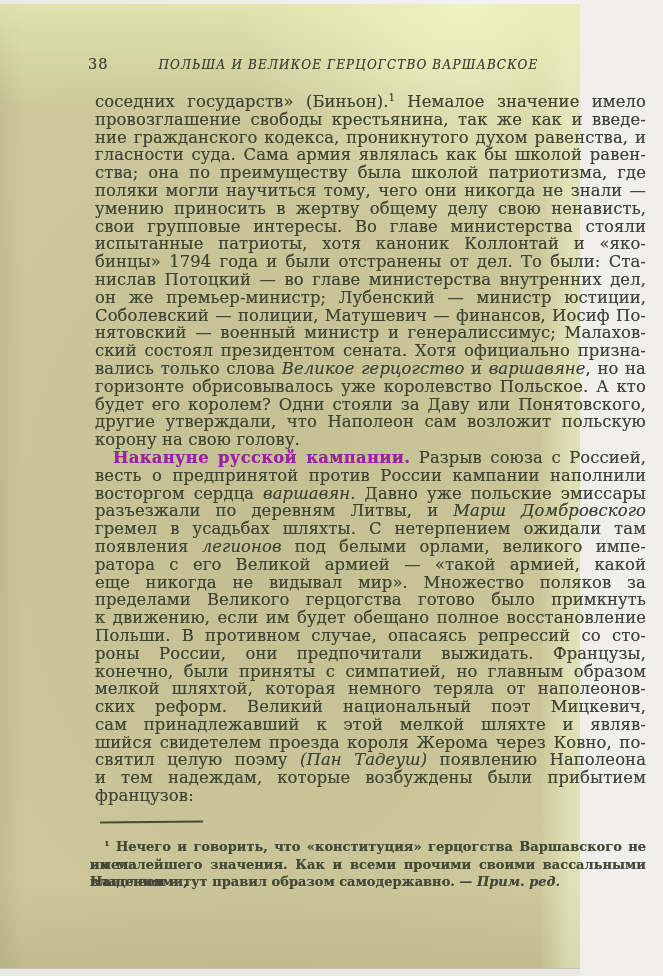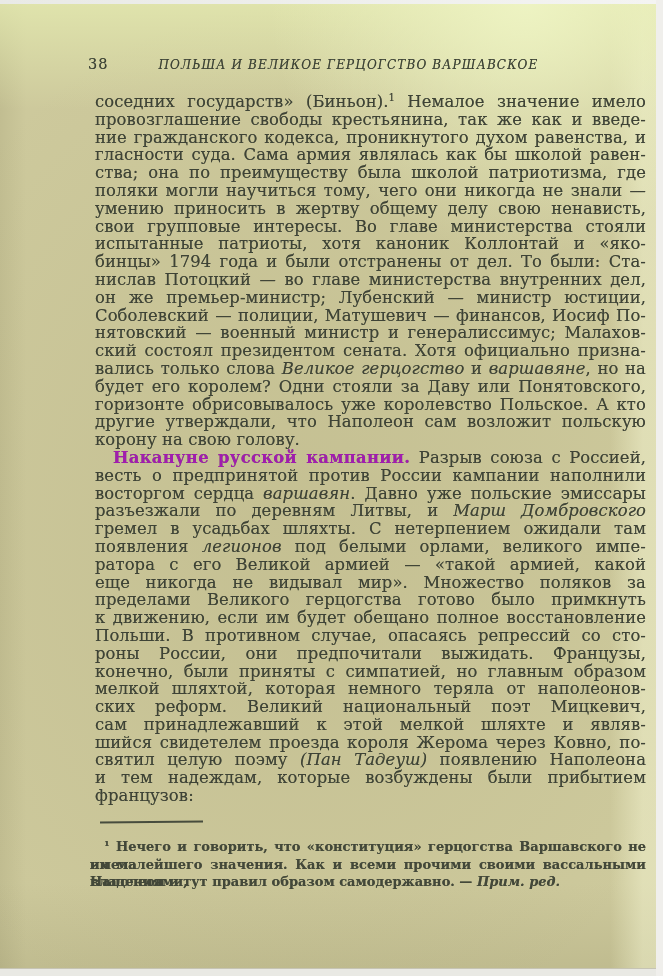--- a/index.html
+++ b/index.html
@@ -1,21 +1,21 @@
 <!DOCTYPE html>
 <html lang="ru"><head>
 <meta charset="utf-8">
 <style>
   html,body{margin:0;padding:0;}
   body{
     width:663px;height:976px;overflow:hidden;
     font-family:"DejaVu Serif","Liberation Serif",serif;
     background:#f0efec;
   }
-  .scan{position:relative;width:656px;height:976px;}
+  .scan{position:relative;width:580px;height:976px;}
 
   
   .edge-top{
     position:absolute;top:0;left:0;right:0;height:4px;
     background:linear-gradient(90deg,#e9eae6,#f4f4f2);
   }
   .edge-bottom{
     position:absolute;bottom:0;left:0;right:0;height:7px;
     background:#e9e9e4;border-top:1px solid #c6c4b4;
   }
@@ -100,22 +100,22 @@
       <div class="tline"><span>умению приносить в жертву общему делу свою ненависть,</span></div>
       <div class="tline"><span>свои групповые интересы. Во главе министерства стояли</span></div>
       <div class="tline"><span>испытанные патриоты, хотя каноник Коллонтай и «яко-</span></div>
       <div class="tline"><span>бинцы» 1794 года и были отстранены от дел. То были: Ста-</span></div>
       <div class="tline"><span>нислав Потоцкий — во главе министерства внутренних дел,</span></div>
       <div class="tline"><span>он же премьер-министр; Лубенский — министр юстиции,</span></div>
       <div class="tline"><span>Соболевский — полиции, Матушевич — финансов, Иосиф По-</span></div>
       <div class="tline"><span>нятовский — военный министр и генералиссимус; Малахов-</span></div>
       <div class="tline"><span>ский состоял президентом сената. Хотя официально призна-</span></div>
       <div class="tline"><span>вались только слова </span><span class="i">Великое герцогство</span><span> и </span><span class="i">варшавяне</span><span>, но на</span></div>
+      <div class="tline"><span>горизонте обрисовывалось уже королевство Польское. А кто</span></div>
       <div class="tline"><span>будет его королем? Одни стояли за Даву или Понятовского,</span></div>
-      <div class="tline"><span>горизонте обрисовывалось уже королевство Польское. А кто</span></div>
       <div class="tline"><span>другие утверждали, что Наполеон сам возложит польскую</span></div>
       <div class="tline loose"><span>корону на свою голову.</span></div>
       <div class="tline" style="text-indent: 18px;"><span class="b">Накануне русской кампании.</span><span> Разрыв союза с Россией,</span></div>
       <div class="tline"><span>весть о предпринятой против России кампании наполнили</span></div>
       <div class="tline"><span>восторгом сердца </span><span class="i">варшавян</span><span>. Давно уже польские эмиссары</span></div>
       <div class="tline"><span>разъезжали по деревням Литвы, и </span><span class="i">Марш Домбровского</span></div>
       <div class="tline"><span>гремел в усадьбах шляхты. С нетерпением ожидали там</span></div>
       <div class="tline"><span>появления </span><span class="i">легионов</span><span> под белыми орлами, великого импе-</span></div>
       <div class="tline"><span>ратора с его Великой армией — «такой армией, какой</span></div>
       <div class="tline"><span>еще никогда не видывал мир». Множество поляков за</span></div>

